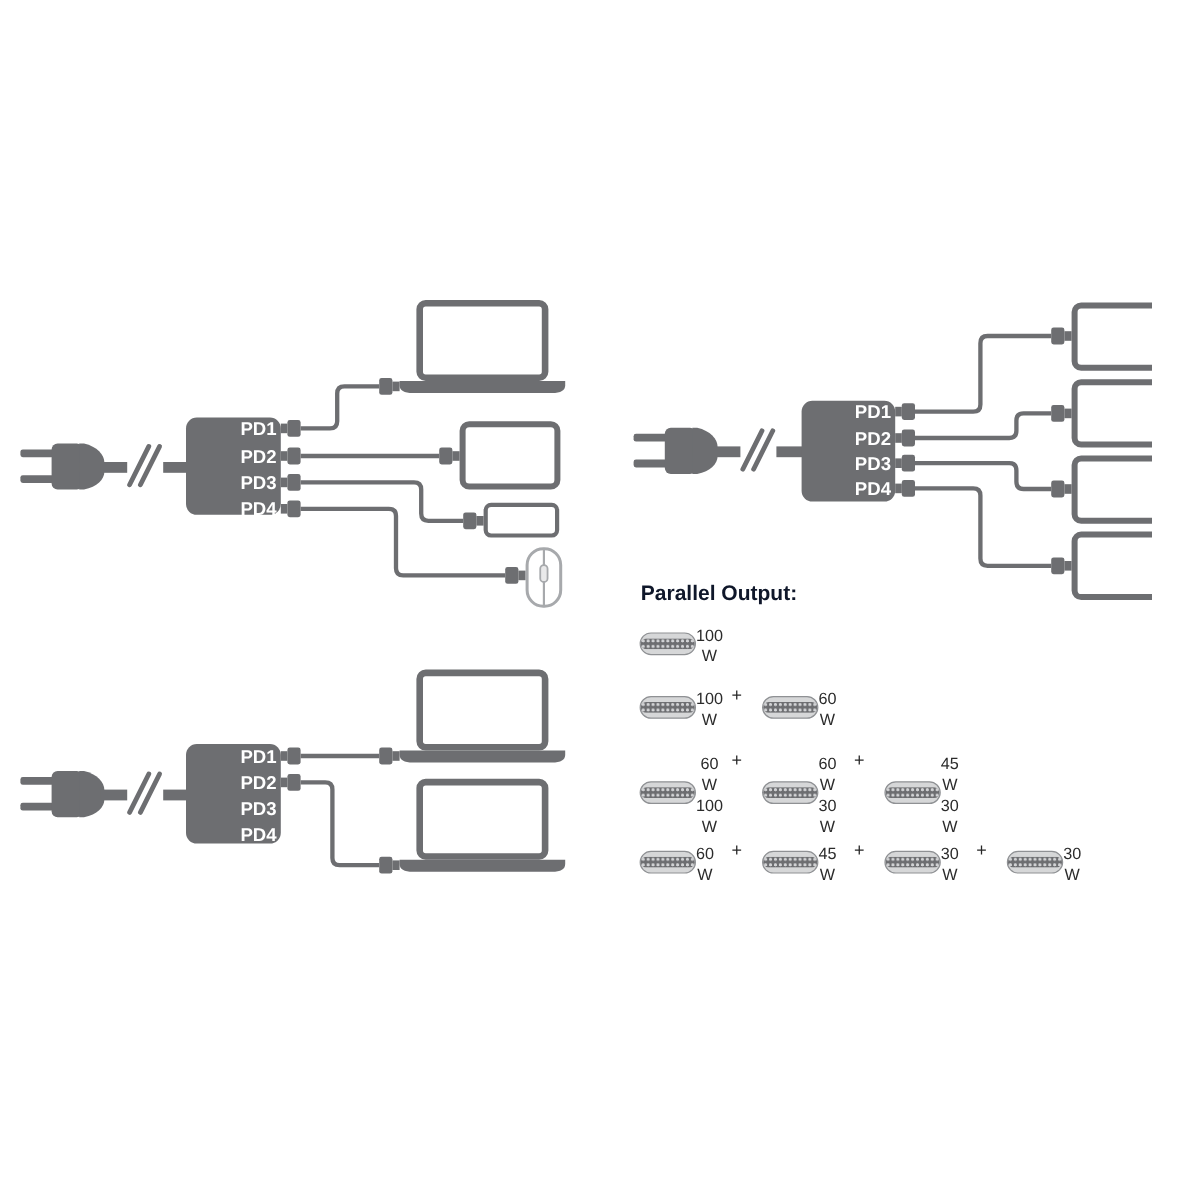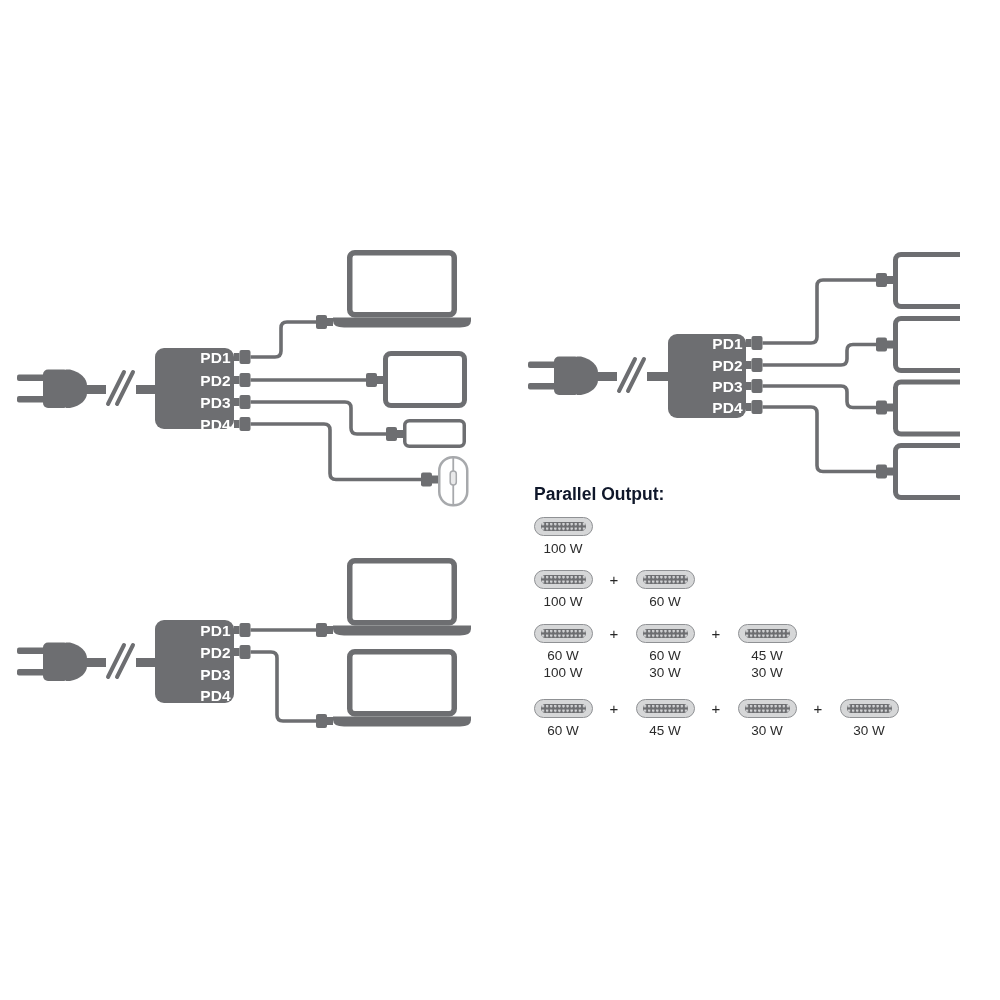--- a/index.html
+++ b/index.html
@@ -5,21 +5,21 @@
   html,body{margin:0;padding:0;background:#ffffff;}
   .canvas{position:relative;width:960px;height:1000px;background:#ffffff;overflow:hidden;
           font-family:"Liberation Sans",sans-serif;color:#262626;}
   svg{position:absolute;left:0;top:0;}
   .cable{fill:none;stroke:#6d6e71;stroke-width:3.6;}
   .pdtxt{font-family:"Liberation Sans",sans-serif;font-size:15.5px;font-weight:bold;
          fill:#ffffff;text-anchor:end;}
   
   .po-title{position:absolute;left:534px;top:484px;font-size:17.5px;font-weight:bold;color:#0f172a;}
   .po-row{position:absolute;left:533px;display:flex;align-items:flex-start;}
-  .po-item{width:60px;display:flex;flex-direction:column;align-items:center;}
+  .po-item{width:60px;display:flex;flex-direction:row;align-items:center;}
   .po-plus{width:42px;text-align:center;font-size:15px;line-height:19px;color:#262626;}
   .po-label{margin-top:4px;font-size:13.5px;line-height:1.28;text-align:center;color:#2b2b2b;}
   .po-label span{display:block;}
   .usbc{box-sizing:border-box;width:59px;height:19px;border-radius:9.5px;background:#d6d7d8;
         border:1.8px solid #8f9194;display:flex;align-items:center;justify-content:center;}
   .usbc-pins{width:45px;height:9px;border-radius:4.5px;background-color:#6d6e71;
         background-image:radial-gradient(circle at 2px 2.1px,#d2d3d5 1.05px,rgba(0,0,0,0) 1.5px);
         background-size:4.1px 4.6px;}
 </style>
 </head>

